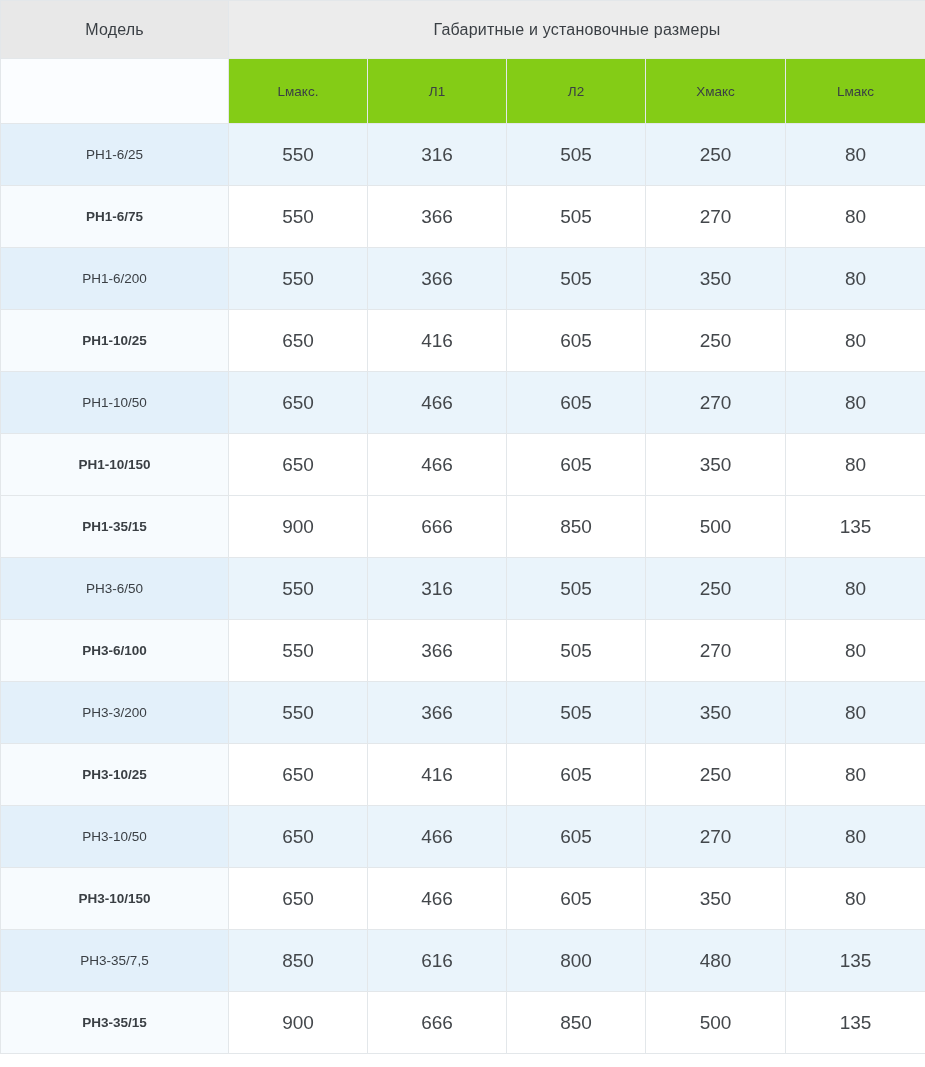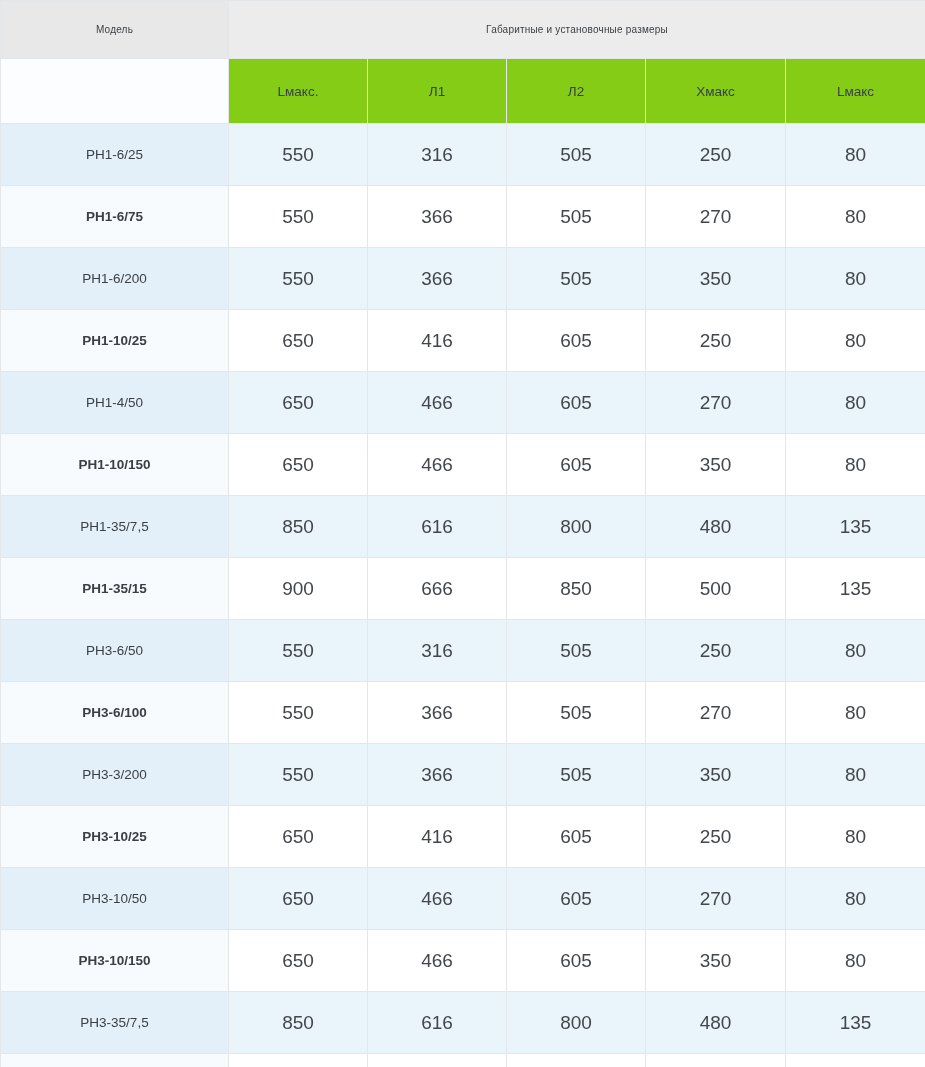--- a/index.html
+++ b/index.html
@@ -30,21 +30,21 @@
     border: 1px solid #e3e7ea;
     text-align: center;
     vertical-align: middle;
     font-weight: 400;
   }
 
   
   .hdr-top th {
     background: #ececec;
     height: 55px;
-    font-size: 10px;
+    font-size: 16px;
     color: #3a3f44;
     letter-spacing: .2px;
   }
   .hdr-top th.model-head {
     background: #e8e8e8;
   }
 
   
   .hdr-sub th {
     height: 62px;
@@ -132,42 +132,34 @@
     </tr>
     <tr>
       <td class="model-cell">РН1-10/25</td>
       <td>650</td>
       <td>416</td>
       <td>605</td>
       <td>250</td>
       <td>80</td>
     </tr>
     <tr class="alt">
-      <td class="model-cell">РН1-4/50</td>
+      <td class="model-cell">РН1-10/50</td>
       <td>650</td>
       <td>466</td>
       <td>605</td>
       <td>270</td>
       <td>80</td>
     </tr>
     <tr>
       <td class="model-cell">РН1-10/150</td>
       <td>650</td>
       <td>466</td>
       <td>605</td>
       <td>350</td>
       <td>80</td>
-    </tr>
-    <tr class="alt">
-      <td class="model-cell">РН1-35/7,5</td>
-      <td>850</td>
-      <td>616</td>
-      <td>800</td>
-      <td>480</td>
-      <td>135</td>
     </tr>
     <tr>
       <td class="model-cell">РН1-35/15</td>
       <td>900</td>
       <td>666</td>
       <td>850</td>
       <td>500</td>
       <td>135</td>
     </tr>
     <tr class="alt">

